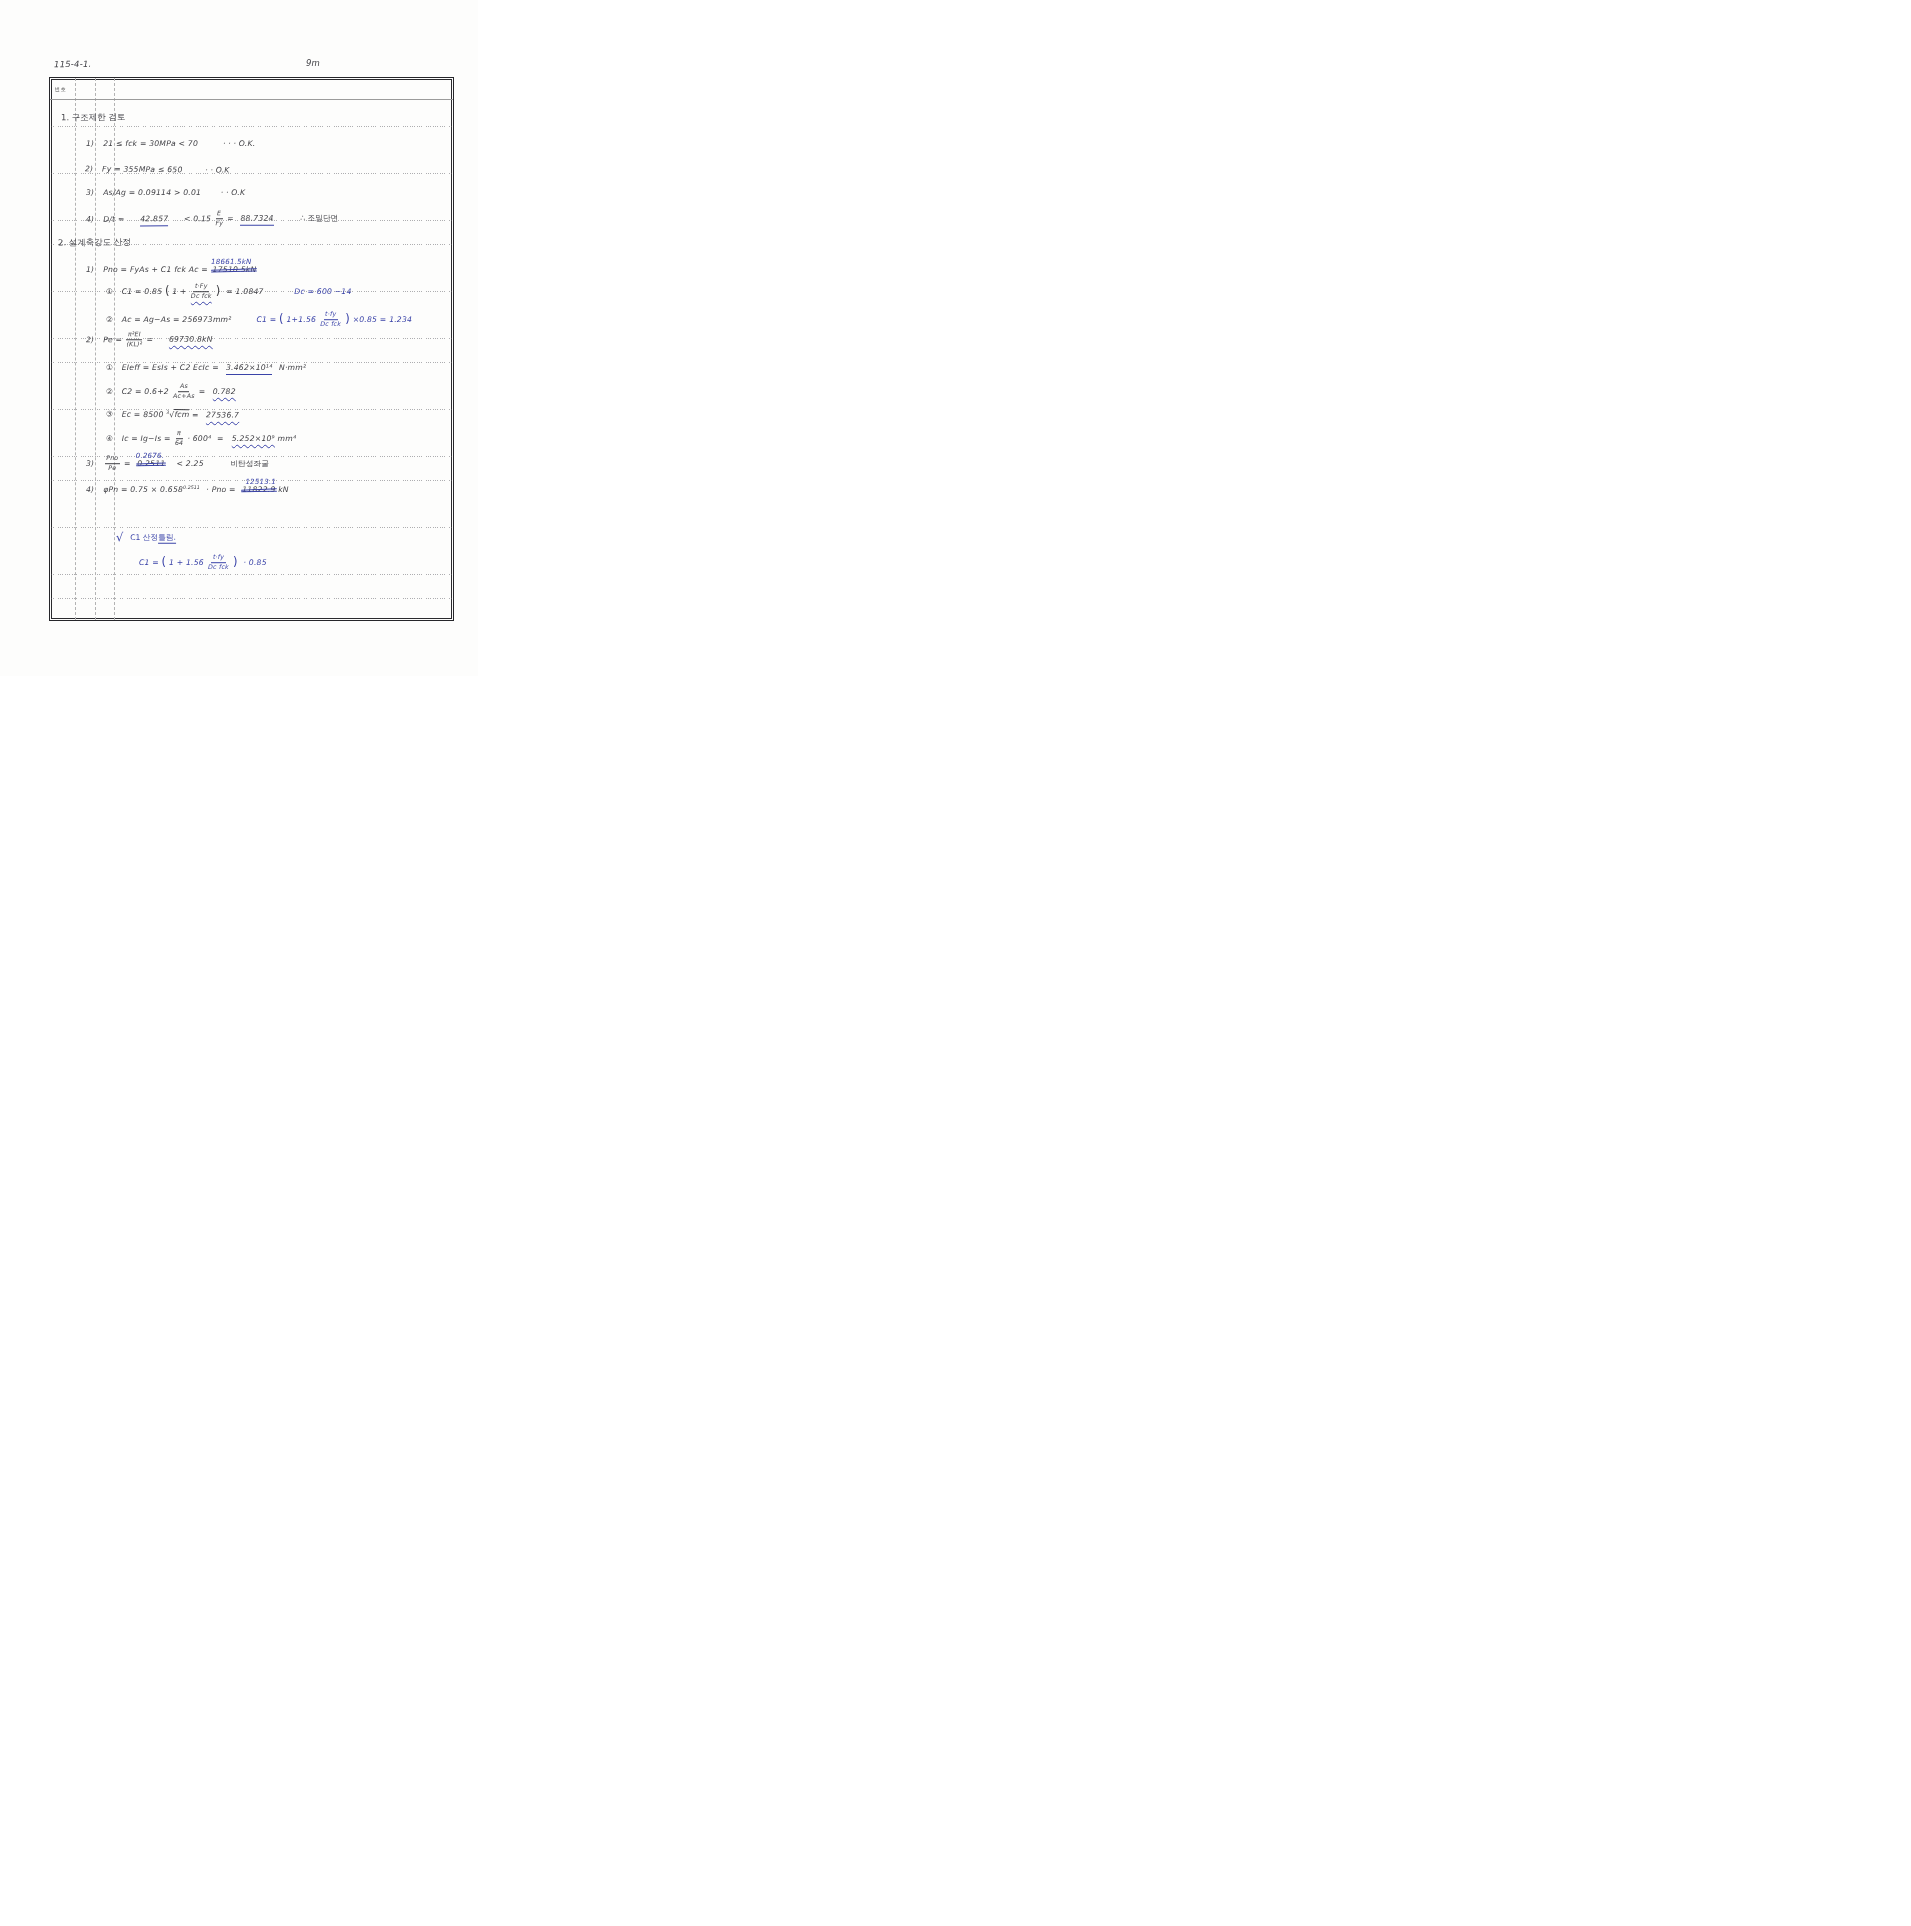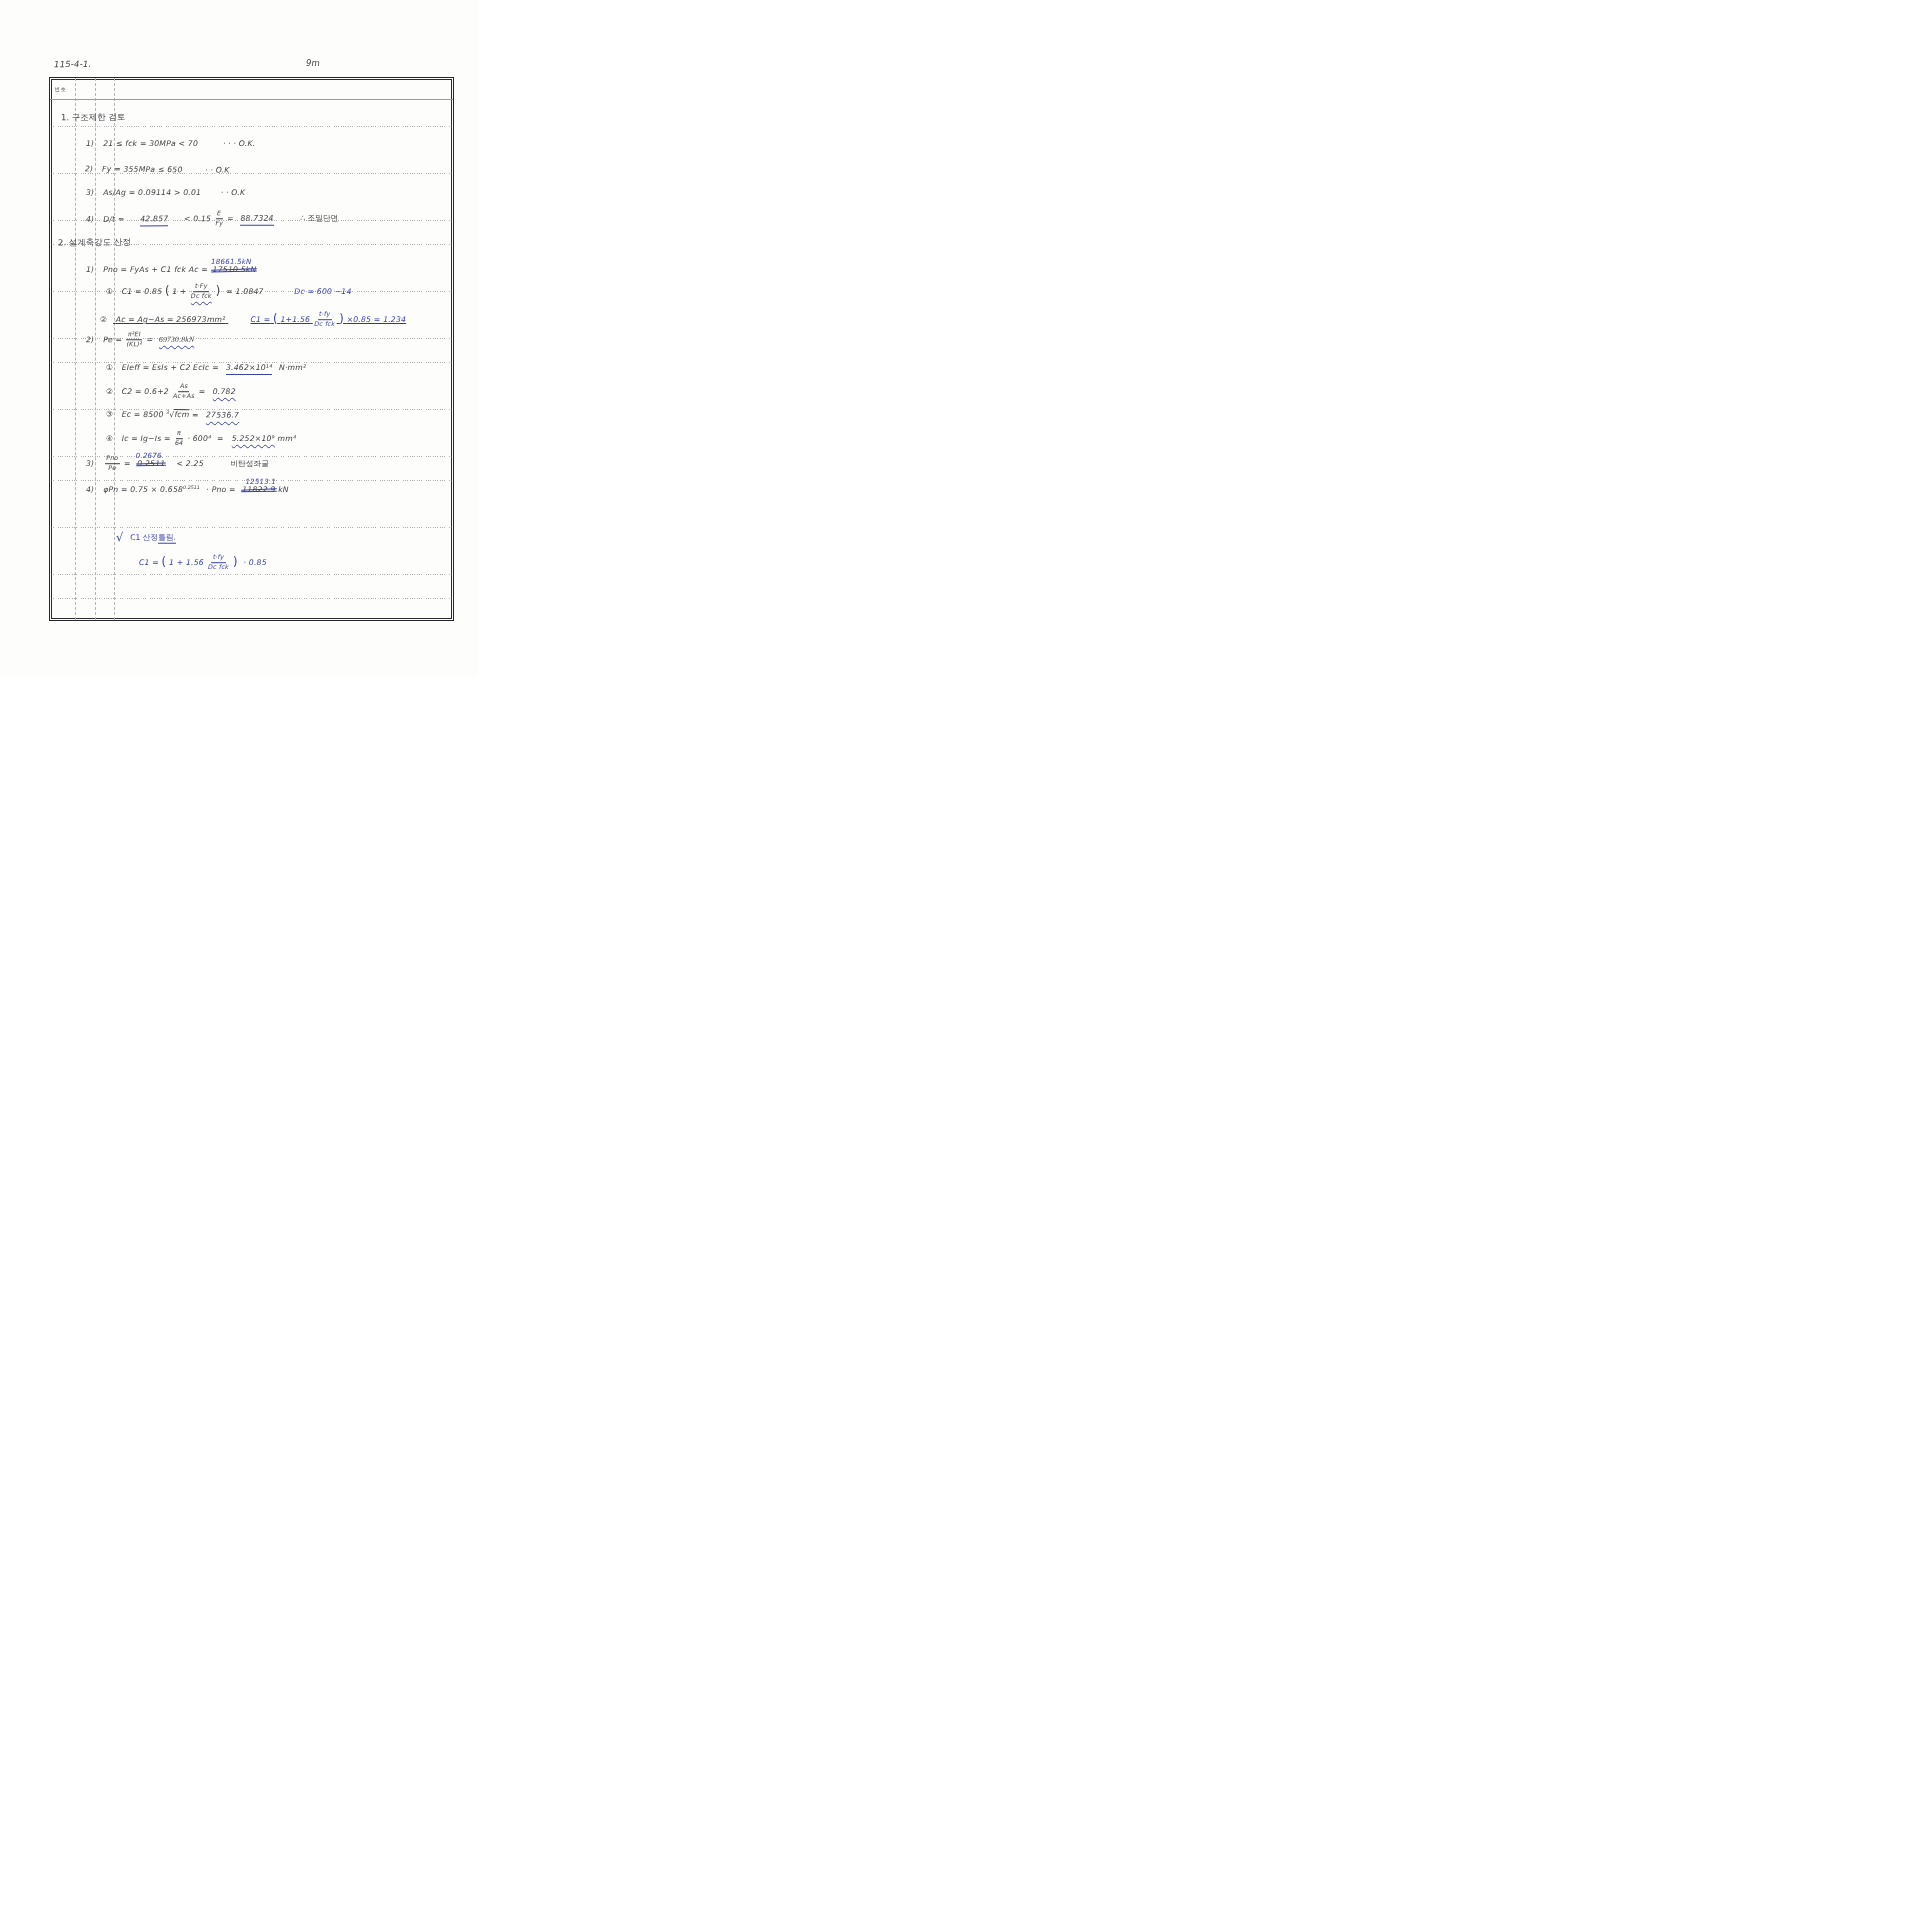--- a/index.html
+++ b/index.html
@@ -122,21 +122,21 @@
     <span>1 +</span>
     <span class="frac">
       <span class="fn">t·Fy</span>
       <span class="fd wvb">Dc fck</span>
     </span>
     <span class="bp">)</span>
     <span style="margin-left:3.1px;">= 1.0847</span>
     <span class="blue" style="margin-left:28px;">Dc = 600 −14</span>
   </div>
 
-  <div class="line hw" style="left:100px;top:312px;text-decoration:underline;">
+  <div class="line hw" style="left:106px;top:312px;">
     <span class="no ko">②</span>
     <span>Ac = Ag−As =  256973mm²</span>
     <span class="blue" style="margin-left:22.3px;">
       <span>C1 =</span>
       <span class="bp">(</span>
       <span>1+1.56</span>
       <span class="frac">
         <span class="fn">t·fy</span>
         <span class="fd">Dc fck</span>
       </span>
@@ -146,21 +146,21 @@
   </div>
 
   <div class="line hw r3" style="left:86px;top:332px;">
     <span class="no">2)</span>
     <span>Pe =</span>
     <span class="frac">
       <span class="fn">π²EI</span>
       <span class="fd">(KL)²</span>
     </span>
     <span>=</span>
-    <span class="wvb" style="margin-left:3px;font-family:Liberation Serif, serif;">69730.8kN</span>
+    <span class="wvb" style="margin-left:13px;">69730.8kN</span>
   </div>
 
   <div class="line hw" style="left:106px;top:363px;">
     <span class="no ko">①</span>
     <span>EIeff =  EsIs + C2 EcIc =</span>
     <span class="ulb" style="margin-left:4.6px;">3.462×10¹⁴</span>
     <span style="margin-left:3.9px;">N·mm²</span>
   </div>
 
   <div class="line hw" style="left:106px;top:384px;">

